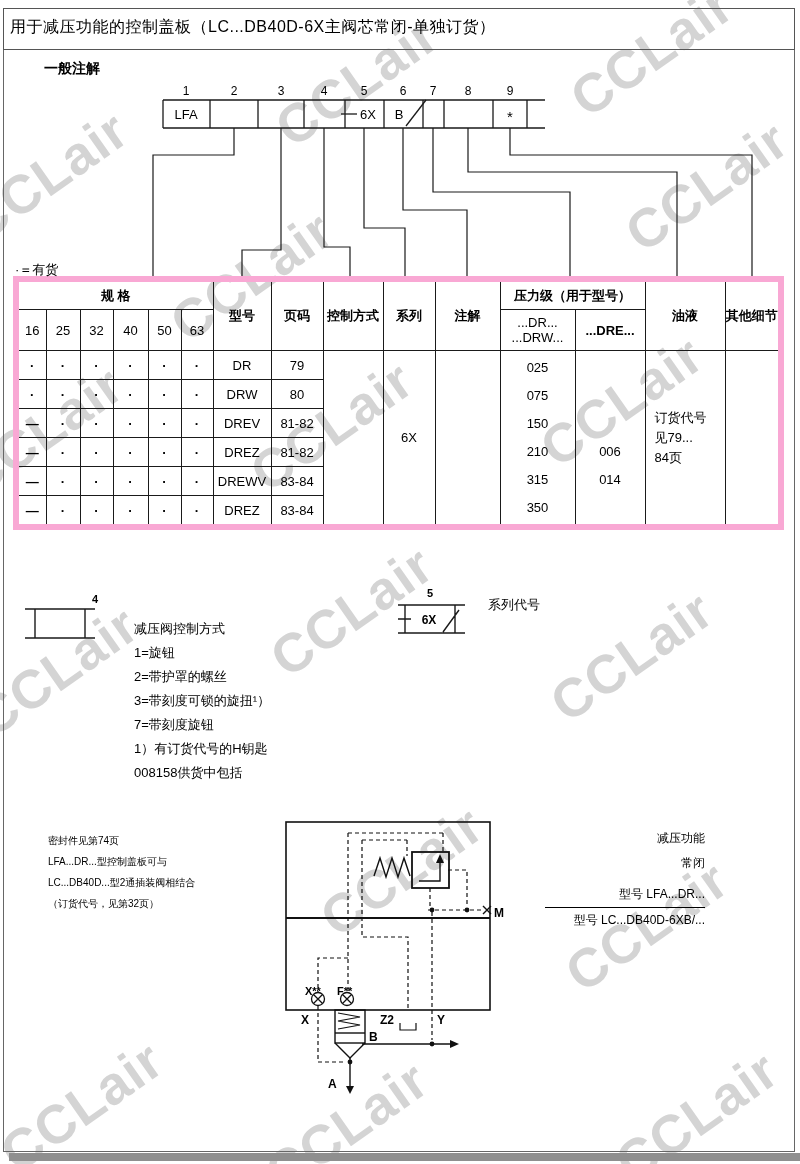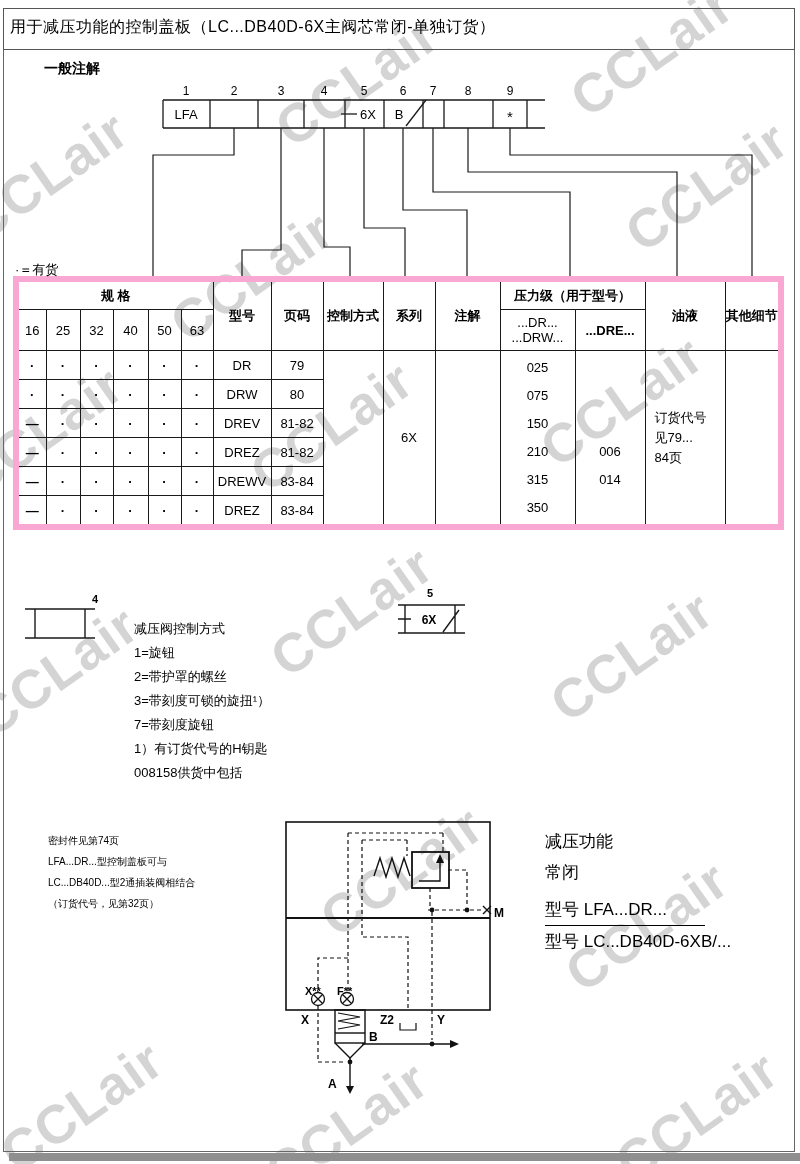--- a/index.html
+++ b/index.html
@@ -38,21 +38,21 @@
   tr.h3 td{font-weight:600;}
   tr.body td{height:28px;}
   td.avail{font-size:18px;font-weight:bold;}
   .pv{height:28px;line-height:28px;}
   .spacer58{height:57px;}
   td.fluid-cell{text-align:left;}
   .fluid-line{padding-left:9px;line-height:20px;text-align:left;}
   .note4{left:134px;top:596px;font-size:13px;line-height:24px;z-index:3;margin-top:21px;}
   .note5{left:488px;top:592px;font-size:13px;line-height:25px;z-index:3;}
   .bleft{left:48px;top:830px;font-size:10px;line-height:21px;z-index:3;}
-  .bright{left:545px;top:830px;font-size:17px;z-index:3;}
+  .bright{left:545px;top:830px;font-size:12px;z-index:3;text-align:right;}
   .bright .l1{margin-bottom:8px;}
   .bright .l2{margin-bottom:14px;}
   .bright .m1{width:160px;border-bottom:1px solid #000;padding-bottom:4px;}
   .bright .m2{padding-top:4px;}
 </style>
 </head>
 <body>
 
 <span class="abs wm" style="left:560px;top:20px;">CCLair</span>
 <span class="abs wm" style="left:265px;top:50px;">CCLair</span>
@@ -322,20 +322,21 @@
   <div>减压阀控制方式</div>
   <div>1=旋钮</div>
   <div>2=带护罩的螺丝</div>
   <div>3=带刻度可锁的旋扭¹）</div>
   <div>7=带刻度旋钮</div>
   <div>1）有订货代号的H钥匙</div>
   <div>008158供货中包括</div>
 </div>
 
 <div class="abs note5">
+  <div>系列代号</div>
 </div>
 
 <div class="abs bleft">
   <div>密封件见第74页</div>
   <div>LFA...DR...型控制盖板可与</div>
   <div>LC...DB40D...型2通插装阀相结合</div>
   <div>（订货代号，见第32页）</div>
 </div>
 
 <div class="abs bright">

